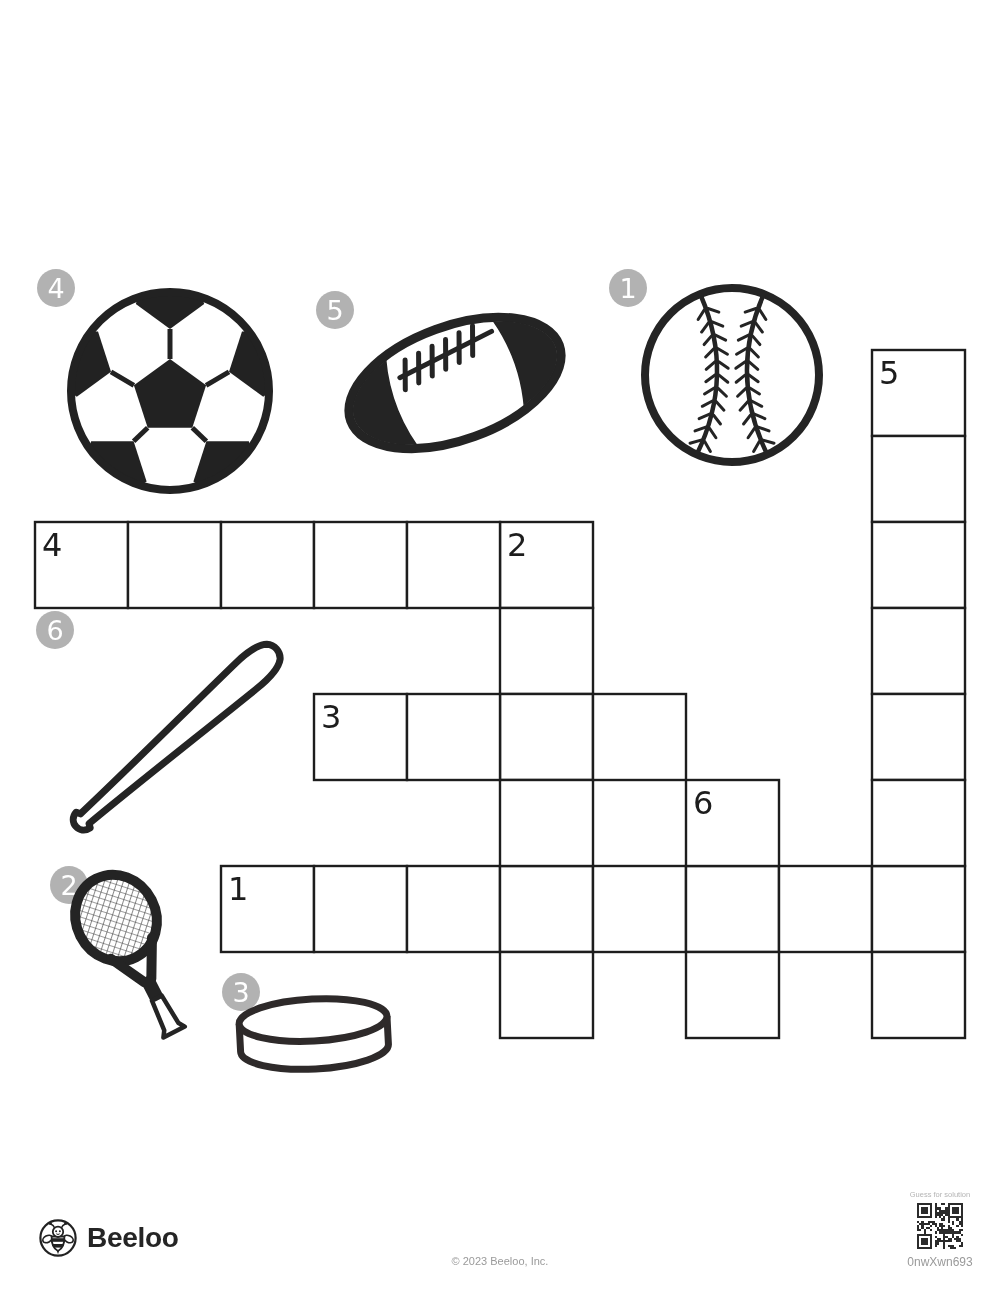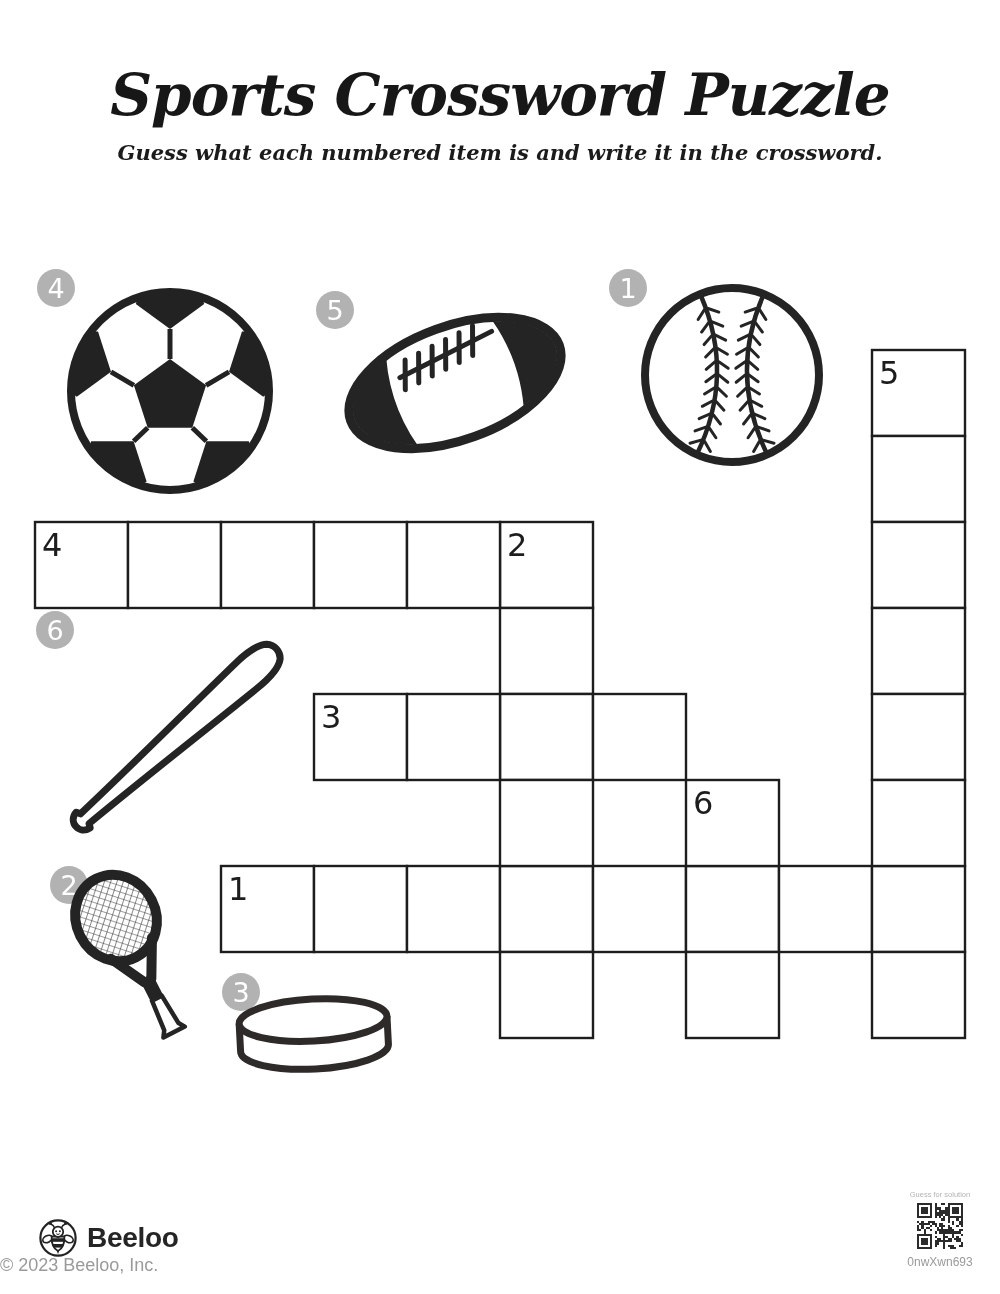--- a/index.html
+++ b/index.html
@@ -14,34 +14,32 @@
   svg.abs{position:absolute;}
   .cw-cell{fill:#ffffff;stroke:#1d1d1d;stroke-width:2.4;}
   .cw-label{font-family:"DejaVu Sans",sans-serif;font-size:32px;fill:#1d1d1d;}
   .badge{position:absolute;width:38px;height:38px;border-radius:50%;background:#b2b2b2;
          color:#ffffff;display:flex;align-items:center;justify-content:center;
          font-size:27px;font-family:"DejaVu Sans",sans-serif;}
   .b4{left:37px;top:269px;} .b5{left:316px;top:291px;} .b1{left:609px;top:269px;}
   .b6{left:36px;top:611px;} .b2{left:50px;top:866px;}  .b3{left:222px;top:973px;}
   .brand-text{position:absolute;left:87px;top:1222px;font-family:"Liberation Sans",sans-serif;
               font-weight:bold;font-size:28px;color:#252525;letter-spacing:-0.3px;}
-  .copyright{position:absolute;left:0;top:1255px;width:100%;
-             font-size:18px;color:#9a9a9a;font-family:"Liberation Sans",sans-serif;}
+  .copyright{position:absolute;left:0;top:1255px;width:100%;text-align:center;
+             font-size:11px;color:#9a9a9a;font-family:"Liberation Sans",sans-serif;}
   .qr-caption{position:absolute;left:903px;top:1190px;width:74px;text-align:center;
               font-size:7.5px;color:#b4b4b4;font-family:"Liberation Sans",sans-serif;}
   .qr-code-text{position:absolute;left:903px;top:1255px;width:74px;text-align:center;
                 font-size:12px;color:#9a9a9a;font-family:"Liberation Sans",sans-serif;}
 </style>
 </head>
 <body>
 
 <div id="page">
 
-  <div class="title">Sports Crossword Puzzle</div>
-  <div class="subtitle">Guess what each numbered item is and write it in the crossword.</div>
 
   <svg id="crossword-svg" class="abs" style="left:0;top:0" width="1000" height="1294" viewBox="0 0 1000 1294">
       <rect x="221" y="866" width="93" height="86" class="cw-cell"></rect>
       <rect x="314" y="866" width="93" height="86" class="cw-cell"></rect>
       <rect x="407" y="866" width="93" height="86" class="cw-cell"></rect>
       <rect x="500" y="866" width="93" height="86" class="cw-cell"></rect>
       <rect x="593" y="866" width="93" height="86" class="cw-cell"></rect>
       <rect x="686" y="866" width="93" height="86" class="cw-cell"></rect>
       <rect x="779" y="866" width="93" height="86" class="cw-cell"></rect>
       <rect x="872" y="866" width="93" height="86" class="cw-cell"></rect>

